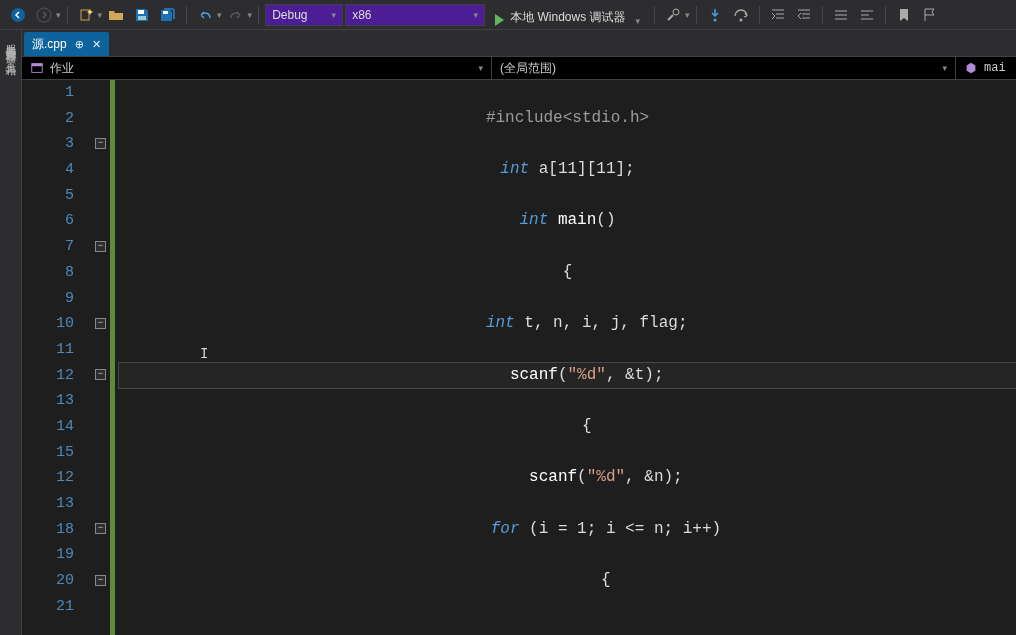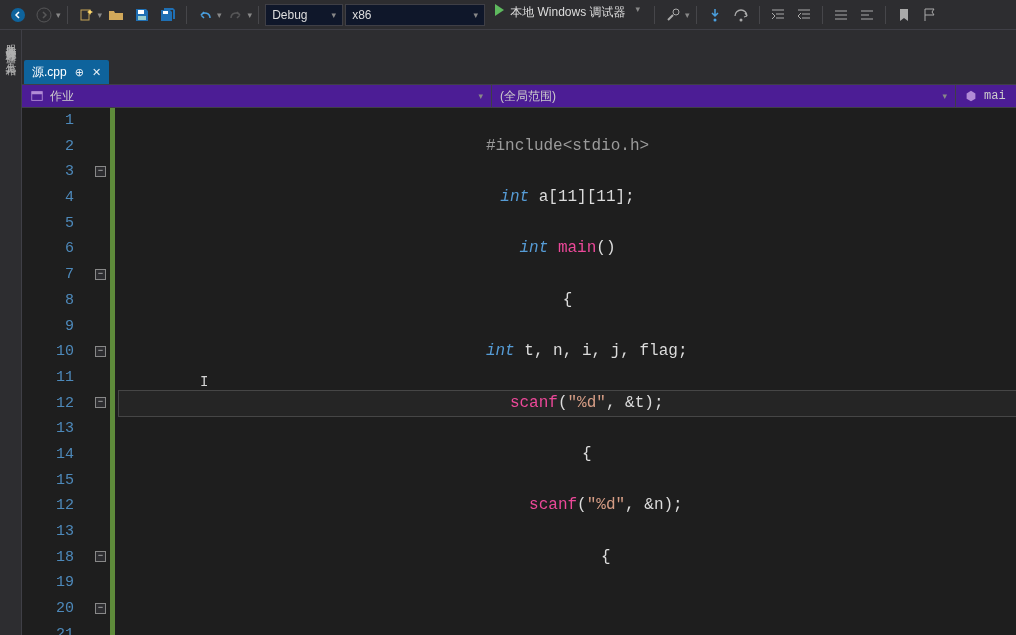--- a/index.html
+++ b/index.html
@@ -35,36 +35,36 @@
     border-radius: 2px;
   }
   .tool-btn svg { width: 16px; height: 16px; }
   .sep {
     width: 1px;
     height: 18px;
     background: #46464a;
     margin: 0 4px;
   }
   .dropdown {
-    background: #0f172a;
+    background: #4c1d95;
     border: 1px solid #3f3f46;
     color: #ddd;
     height: 22px;
     padding: 0 6px;
     display: flex;
     align-items: center;
     gap: 6px;
     cursor: pointer;
     min-width: 70px;
     font-size: 12px;
   }
   .dropdown .chev { color:#888; font-size:9px; margin-left:auto;}
   .run-btn {
     display: flex;
-    align-items: flex-start;
+    align-items: flex-end;
     gap: 6px;
     height: 22px;
     padding: 0 8px;
     color: #ddd;
     cursor: pointer;
   }
   .run-btn .play {
     width: 0; height: 0;
     border-left: 9px solid #5eb95e;
     border-top: 6px solid transparent;
@@ -88,21 +88,20 @@
     align-items: center;
     padding-top: 6px;
     gap: 10px;
     letter-spacing: 1px;
   }
   .editor-area {
     flex: 1;
     display: flex;
     flex-direction: column;
     background: #1e1e1e;
-    margin-top: 28px;
   }
   .tab-row {
     height: 26px;
     background: #2d2d30;
     display: flex;
     align-items: flex-end;
   }
   .tab {
     background: #0e639c;
     color: #fff;
@@ -113,21 +112,21 @@
     gap: 8px;
     font-size: 12px;
     border-top-left-radius: 2px;
     border-top-right-radius: 2px;
     margin-left: 2px;
     cursor: pointer;
   }
   .tab .pin, .tab .close { font-size: 11px; opacity: 0.9; cursor:pointer;}
   .scope-row {
     height: 24px;
-    background: #4c1d95;
+    background: #000000;
     border-top: 1px solid #3f3f46;
     border-bottom: 1px solid #3f3f46;
     display: flex;
     align-items: center;
     color: #ccc;
     font-size: 12px;
   }
   .scope-cell {
     display:flex; align-items:center; padding:0 8px; height:100%;
     border-right:1px solid #3f3f46;
@@ -186,21 +185,21 @@
     padding-left: 4px;
   }
   .code .line { height:25.7px;text-align:center; }
   .code .current-line {
     background: rgba(255,255,255,0.035);
     outline: 1px solid #464646;
   }
   .kw { color:#569cd6;font-style:italic; }
   .str { color:#d69d85; }
   .inc { color:#9b9b9b; }
-  .fn { color:#ec4899; }
+  .fn { color:#ffffff; }
   .cursor-ibeam {
     position:absolute;
     color:#d4d4d4;
     font-size:14px;
     pointer-events:none;
   }
   .sb-icon { width:14px; height:14px; }
 </style>
 </head>
 <body>
@@ -400,20 +399,21 @@
       <div class="change-col"></div>
       <div class="code">
 <div class="line"><span class="inc">#include</span><span class="inc">&lt;stdio.h&gt;</span></div>
 <div class="line"><span class="kw">int</span><span> a[11][11];</span></div>
 <div class="line"><span class="kw">int</span><span class="fn"> main</span><span>()</span></div>
 <div class="line"><span>{</span></div>
 <div class="line"><span>    </span><span class="kw">int</span><span> t, n, i, j, flag;</span></div>
 <div class="line current-line"><span>    </span><span class="fn">scanf</span><span>(</span><span class="str">"%d"</span><span>, &amp;t);</span></div>
 <div class="line"><span>    </span><span>{</span></div>
 <div class="line"><span>        </span><span class="fn">scanf</span><span>(</span><span class="str">"%d"</span><span>, &amp;n);</span></div>
+<div class="line"><span>        </span><span class="kw">for</span><span> (i = 1; i &lt;= n; i++)</span></div>
 <div class="line"><span>        </span><span>{</span></div>
 
 
 
 
 
 
 
 
 

